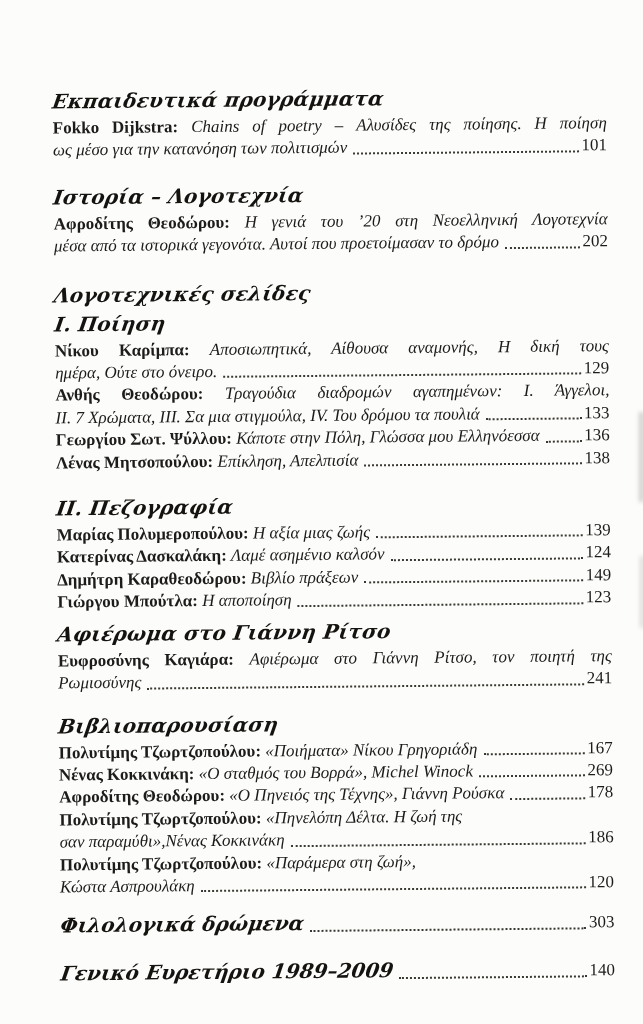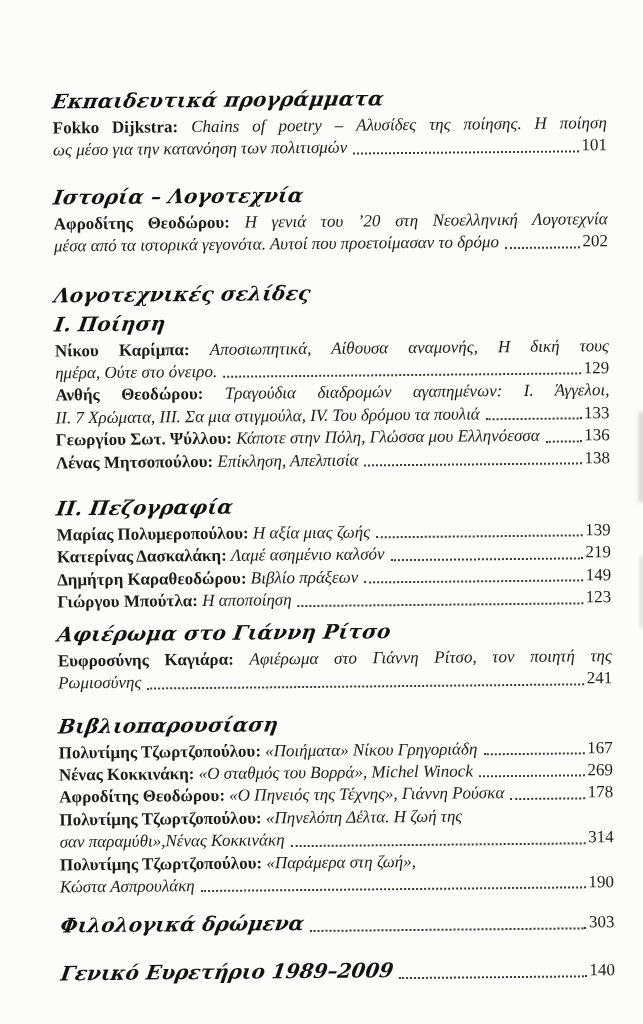--- a/index.html
+++ b/index.html
@@ -111,21 +111,21 @@
       <div class="line leader">
           <span class="nw"><span class="author"><span>Μαρίας Πολυμεροπούλου</span><span class="sep">:</span></span> <span class="title">Η αξία μιας ζωής</span></span>
           <span class="dots"></span>
           <span class="pg">139</span>
         </div>
     </div>
     <div class="entry">
       <div class="line leader">
           <span class="nw"><span class="author"><span>Κατερίνας Δασκαλάκη</span><span class="sep">:</span></span> <span class="title">Λαμέ ασημένιο καλσόν</span></span>
           <span class="dots"></span>
-          <span class="pg">219</span>
+          <span class="pg">124</span>
         </div>
     </div>
     <div class="entry">
       <div class="line leader">
           <span class="nw"><span class="author"><span>Δημήτρη Καραθεοδώρου</span><span class="sep">:</span></span> <span class="title">Βιβλίο πράξεων</span></span>
           <span class="dots"></span>
           <span class="pg">149</span>
         </div>
     </div>
     <div class="entry">
@@ -170,29 +170,29 @@
           <span class="nw"><span class="author"><span>Αφροδίτης Θεοδώρου</span><span class="sep">:</span></span> <span class="title">«Ο Πηνειός της Τέχνης», Γιάννη Ρούσκα</span></span>
           <span class="dots"></span>
           <span class="pg">178</span>
         </div>
     </div>
     <div class="entry">
       <div class="line"><span class="author"><span>Πολυτίμης Τζωρτζοπούλου</span><span class="sep">:</span></span> <span class="title">«Πηνελόπη Δέλτα. Η ζωή της</span></div>
       <div class="line leader">
           <span class="title nw">σαν παραμύθι»,Νένας Κοκκινάκη</span>
           <span class="dots"></span>
-          <span class="pg">314</span>
+          <span class="pg">186</span>
         </div>
     </div>
     <div class="entry">
       <div class="line"><span class="author"><span>Πολυτίμης Τζωρτζοπούλου</span><span class="sep">:</span></span> <span class="title">«Παράμερα στη ζωή»,</span></div>
       <div class="line leader">
           <span class="title nw">Κώστα Ασπρουλάκη</span>
           <span class="dots"></span>
-          <span class="pg">190</span>
+          <span class="pg">120</span>
         </div>
     </div>
   </div>
 
   <div class="line leader misc-line">
       <span class="script">Φιλολογικά δρώμενα</span>
       <span class="dots"></span>
       <span class="pg">303</span>
     </div>
   <div class="line leader misc-line misc-gap">

